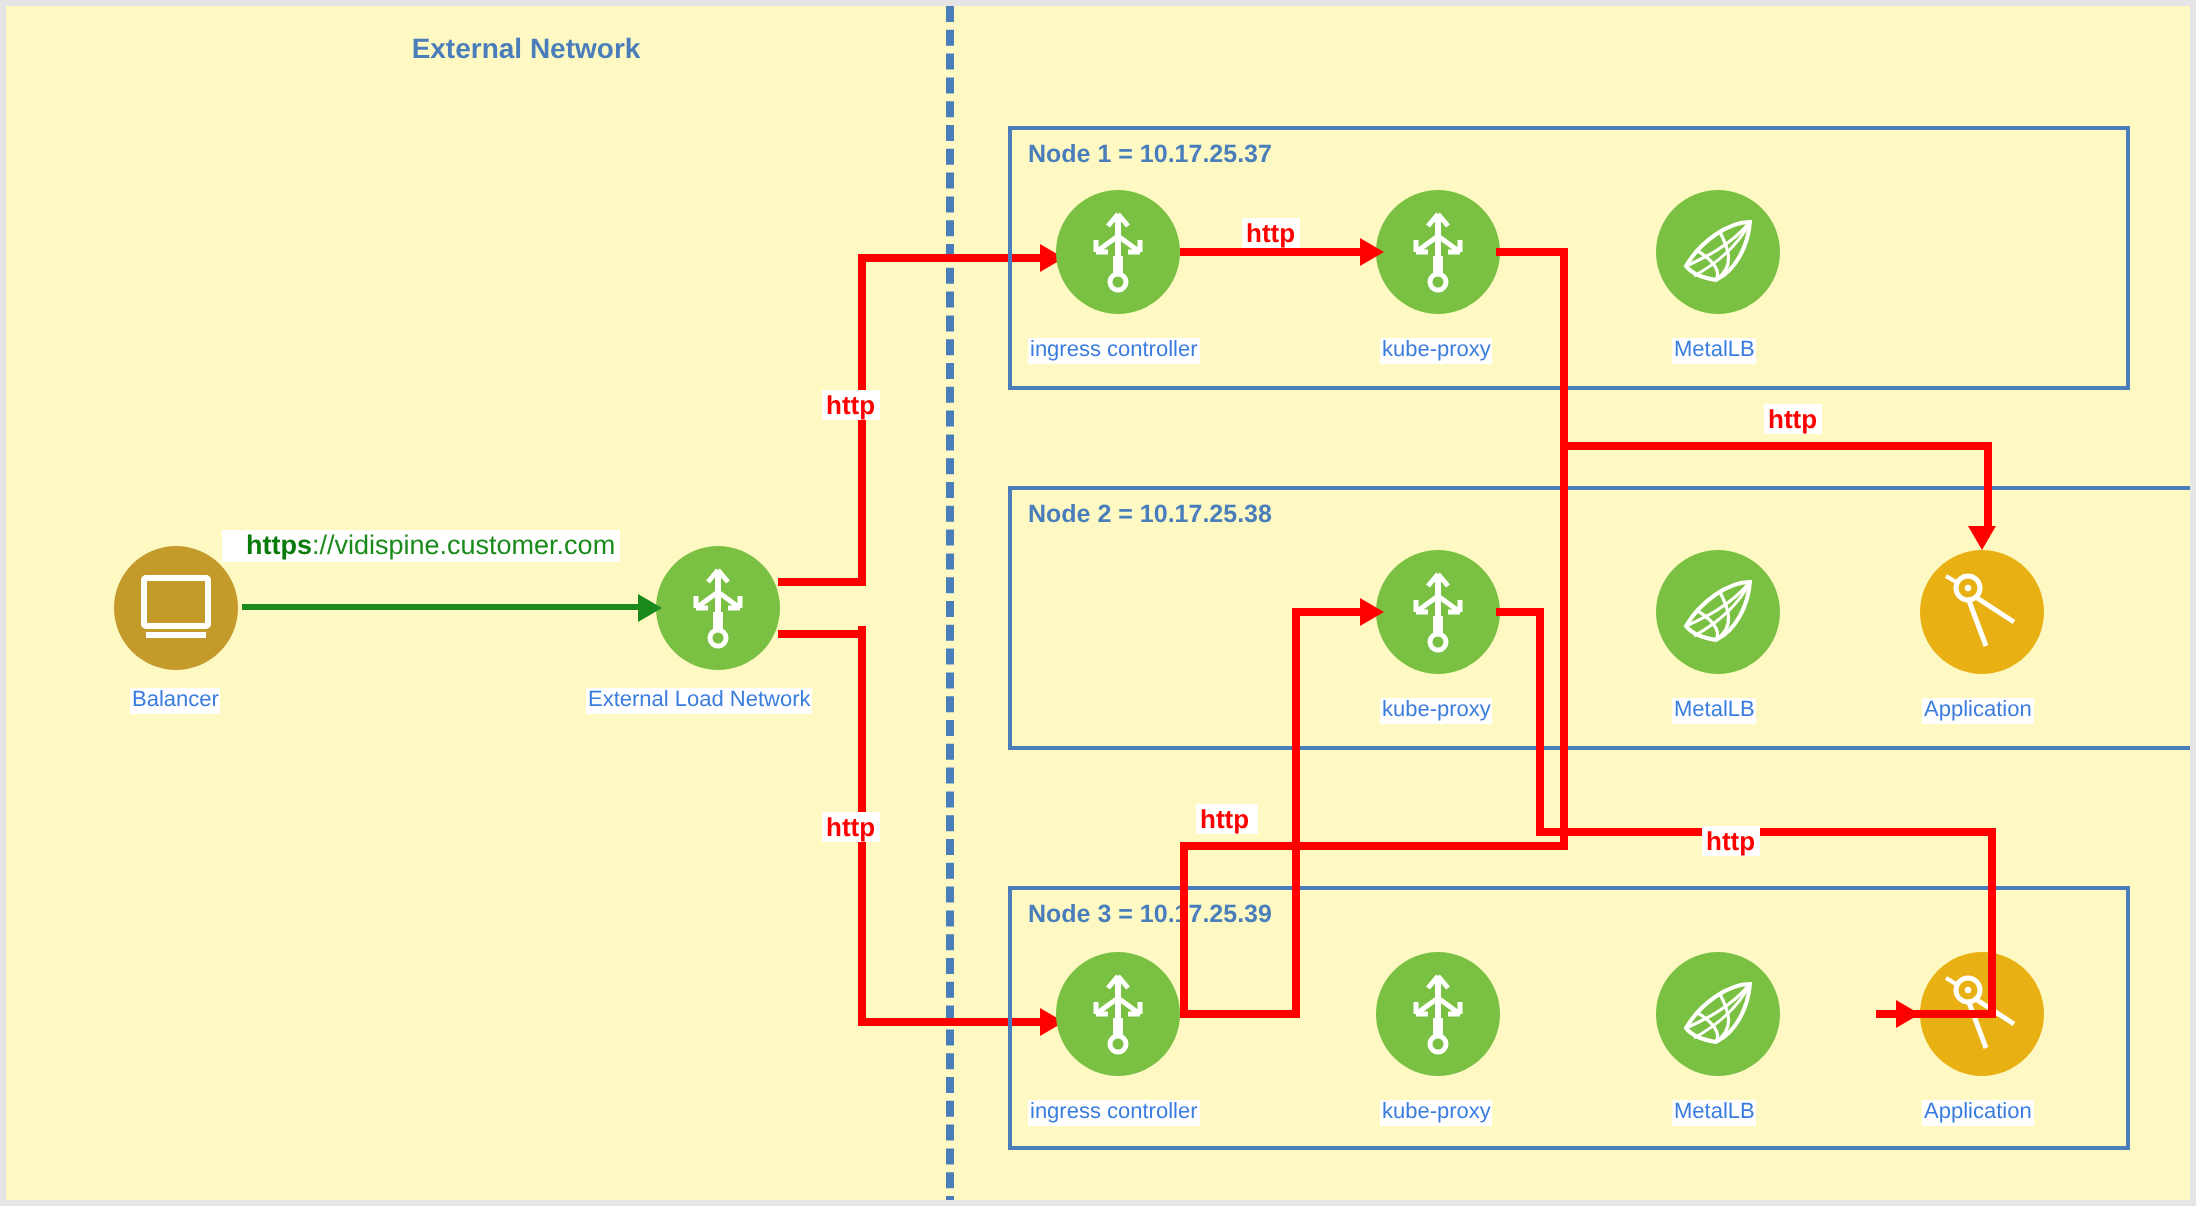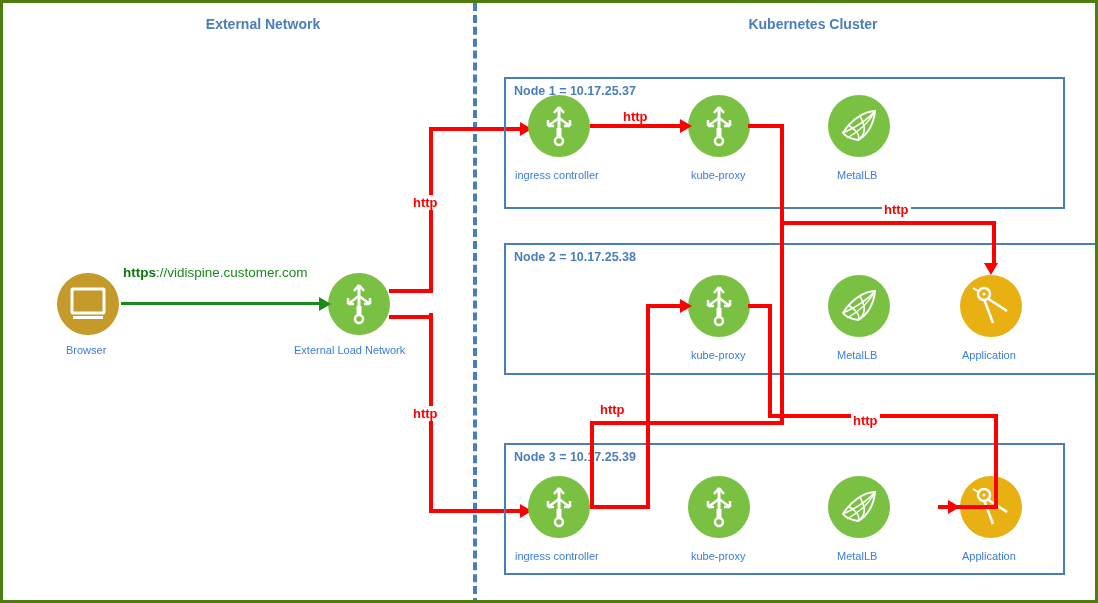--- a/index.html
+++ b/index.html
@@ -4,22 +4,22 @@
 <style>
   * { box-sizing: border-box; }
   html, body {
     margin: 0; padding: 0;
     background: #000;
     font-family: "Liberation Sans", sans-serif;
   }
   #canvas {
     position: relative;
     width: 1098px; height: 603px;
-    background: #ffffff;
-    border: 3px solid #4d7c0f;
+    background: #fef9c3;
+    border: 3px solid #e5e5e5;
     overflow: hidden;
   }
   .zone-title {
     position: absolute;
     color: #4a7ebb;
     font-weight: bold;
     font-size: 14px;
     white-space: nowrap;
     text-align: center;
   }
@@ -115,33 +115,32 @@
   }
   .url-label .scheme { font-weight: bold; color: #0a7a0a; }
   .url-label .rest { color: #1a8a1a; }
 </style>
 </head>
 <body>
 
 <div id="canvas">
 
   <div class="zone-title" style="left:150px; top:13px; width:220px;">External Network</div>
-  <div class="zone-title" style="left:700px; top:13px; width:220px;">Kubernetes Cluster</div>
 
   <div class="divider" style="left:470px;"></div>
 
   <div class="node gold" style="left:54px; top:270px;">
     <span>
       <svg width="38" height="34" viewBox="0 0 38 34">
         <rect x="3" y="2" width="32" height="24" rx="1" fill="none" stroke="#ffffff" stroke-width="3"></rect>
         <rect x="4" y="29" width="30" height="3" fill="#ffffff"></rect>
       </svg>
     </span>
   </div>
-  <div class="node-label" style="left:62px; top:341px;">Browser</div>
+  <div class="node-label" style="left:62px; top:341px;">Balancer</div>
 
   <div class="node green" style="left:325px; top:270px;">
     <span>
       <svg width="40" height="44" viewBox="0 0 40 44">
         <path d="M20 3 L20 26" stroke="#ffffff" stroke-width="3" fill="none"></path>
         <path d="M20 3 L15 9 M20 3 L25 9" stroke="#ffffff" stroke-width="2.5" fill="none"></path>
         <path d="M20 14 L9 22 M9 22 L9 16 M9 22 L15 22" stroke="#ffffff" stroke-width="2.5" fill="none"></path>
         <path d="M20 14 L31 22 M31 22 L31 16 M31 22 L25 22" stroke="#ffffff" stroke-width="2.5" fill="none"></path>
         <path d="M20 24 L20 33" stroke="#ffffff" stroke-width="5" fill="none"></path>
         <circle cx="20" cy="37" r="4" fill="none" stroke="#ffffff" stroke-width="2.5"></circle>
@@ -162,21 +161,21 @@
   <div class="edge v" style="left:426px; top:124px; height:166px;"></div>
   <div class="edge h" style="left:426px; top:124px; width:95px;"></div>
   <div class="arrow right" style="left:517px; top:119px;"></div>
   <div class="edge-label" style="left:408px; top:192px;">http</div>
 
   <div class="edge v" style="left:426px; top:310px; height:200px;"></div>
   <div class="edge h" style="left:426px; top:506px; width:95px;"></div>
   <div class="arrow right" style="left:517px; top:501px;"></div>
   <div class="edge-label" style="left:408px; top:403px;">http</div>
 
-  <div class="node-box" style="left:501px; top:60px; width:561px; height:132px;margin-top:14px;">
+  <div class="node-box" style="left:501px; top:60px; width:561px; height:132px;">
     <div class="node-title">Node 1 = 10.17.25.37</div>
   </div>
 
   <div class="node green" style="left:525px; top:92px;">
     <span>
       <svg width="40" height="44" viewBox="0 0 40 44">
         <path d="M20 3 L20 26" stroke="#ffffff" stroke-width="3" fill="none"></path>
         <path d="M20 3 L15 9 M20 3 L25 9" stroke="#ffffff" stroke-width="2.5" fill="none"></path>
         <path d="M20 14 L9 22 M9 22 L9 16 M9 22 L15 22" stroke="#ffffff" stroke-width="2.5" fill="none"></path>
         <path d="M20 14 L31 22 M31 22 L31 16 M31 22 L25 22" stroke="#ffffff" stroke-width="2.5" fill="none"></path>

